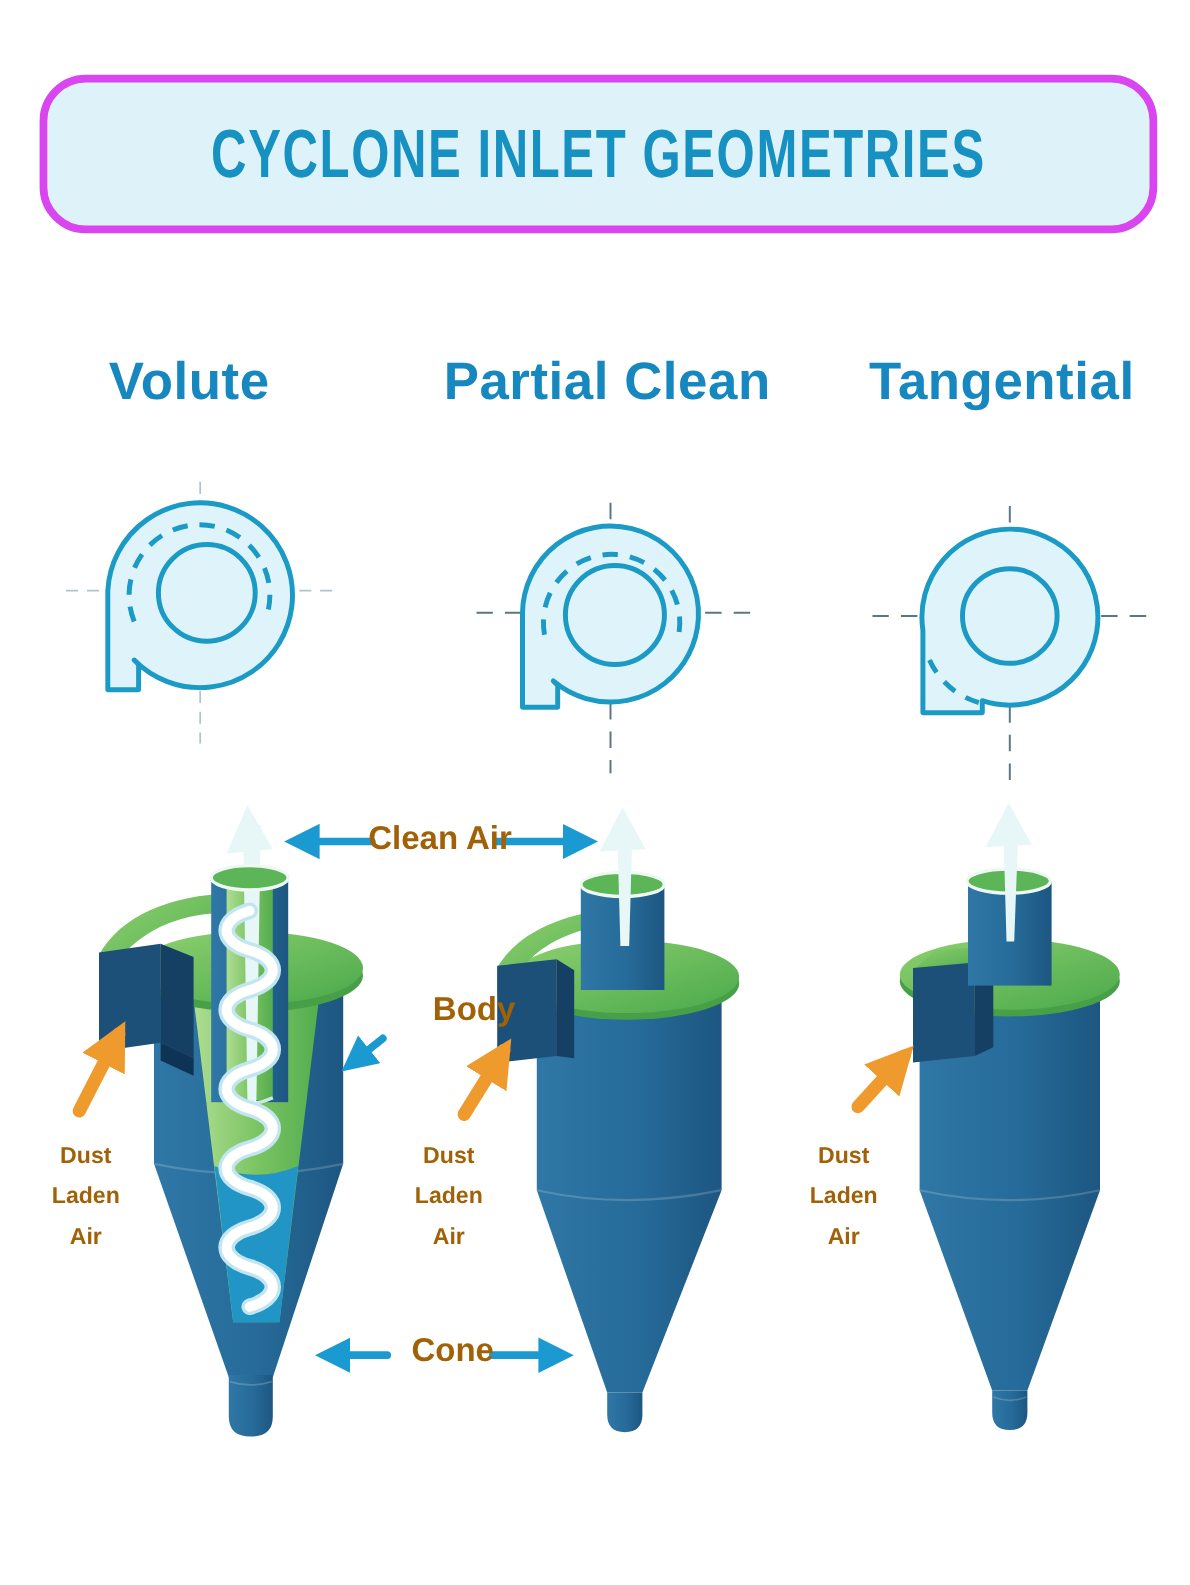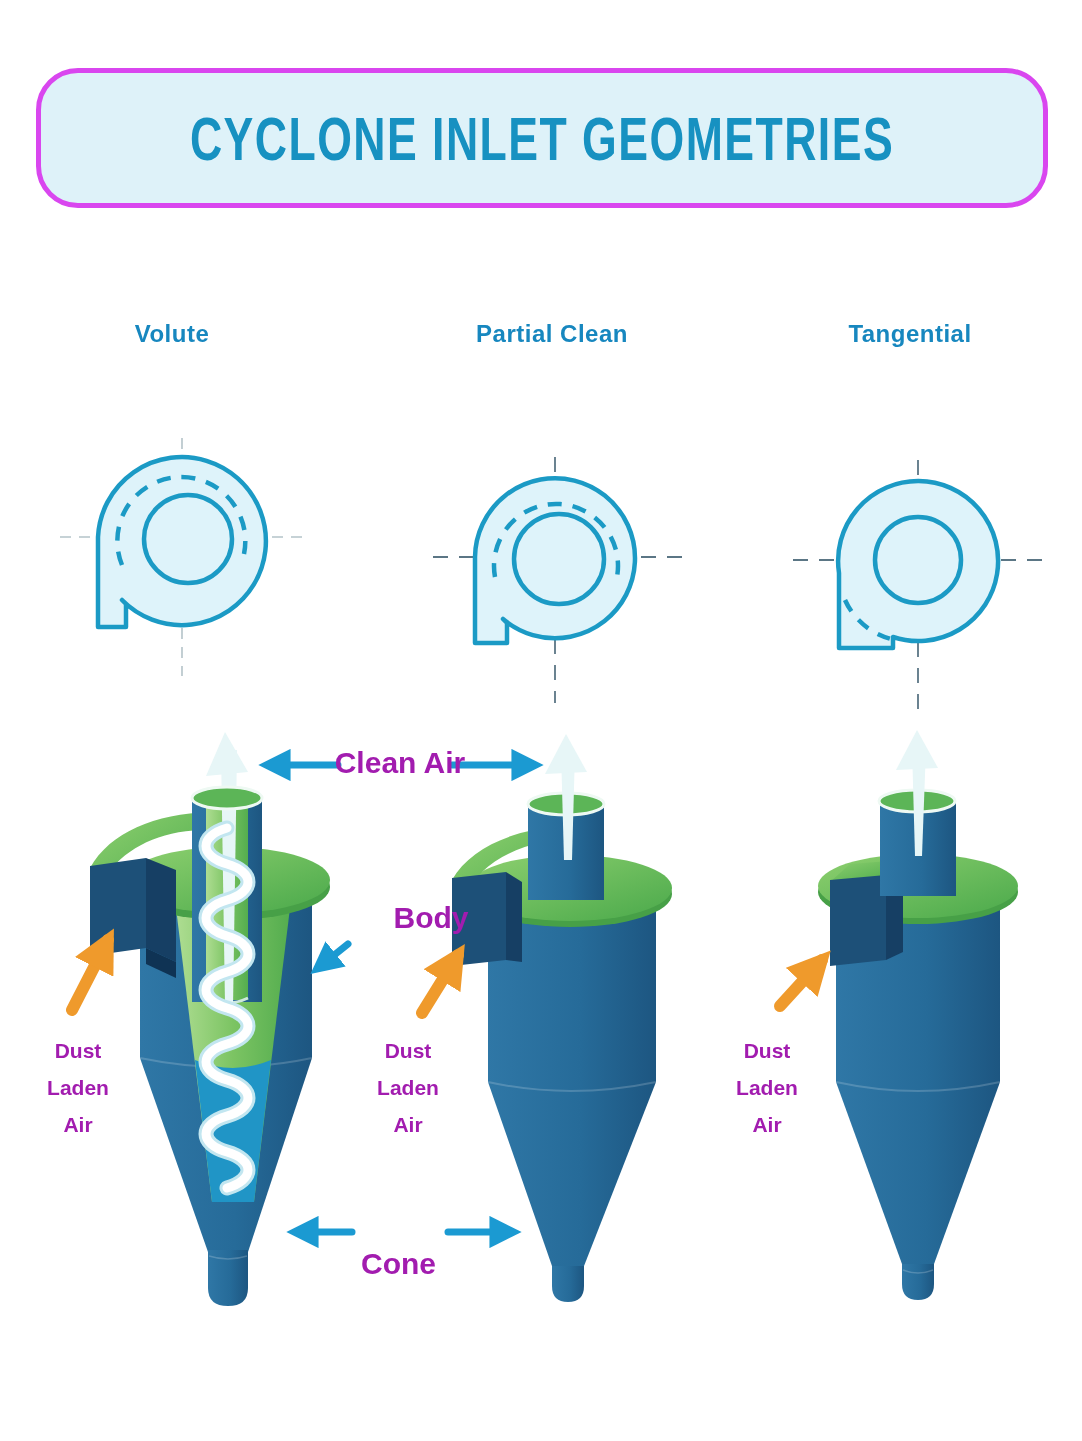--- a/index.html
+++ b/index.html
@@ -1,41 +1,41 @@
 <!DOCTYPE html>
 <html><head>
 <meta charset="utf-8">
 <style>
   html,body{margin:0;padding:0;background:#ffffff;}
   .page{position:relative;width:1082px;height:1441px;background:#ffffff;overflow:hidden;
         font-family:"Liberation Sans",sans-serif;}
   
   .banner{position:absolute;left:36px;top:68px;width:1002px;height:130px;
-          background:#def2f9;border:5px solid #d946ef;border-radius:42px;
+          background:#def2f9;border:7px solid #d946ef;border-radius:42px;
           display:flex;align-items:center;justify-content:center;}
   .title{font-size:62px;font-weight:800;color:#1791c1;letter-spacing:2px;
          transform:scaleX(0.72);display:inline-block;white-space:nowrap;}
   
-  .colhead{position:absolute;top:320px;font-size:24px;font-weight:700;color:#1787bf;
+  .colhead{position:absolute;top:320px;font-size:48px;font-weight:700;color:#1787bf;
            text-align:center;letter-spacing:0.5px;}
   .ch1{left:92px;width:160px;}
   .ch2{left:402px;width:300px;}
   .ch3{left:790px;width:240px;}
   
   .topview{position:absolute;width:250px;height:250px;}
   .tv1{left:60px;top:432px;}
   .tv2{left:433px;top:455px;}
   .tv3{left:793px;top:460px;}
   
   .illus{position:absolute;left:0;top:710px;width:1082px;height:630px;}
   
-  .lbl{position:absolute;font-weight:700;color:#a21caf;font-size:30px;text-align:center;}
+  .lbl{position:absolute;font-weight:700;color:#a16207;font-size:30px;text-align:center;}
   .lbl-clean{left:330px;top:746px;width:140px;}
   .lbl-body{left:350px;top:901px;width:90px;margin-left:36px;}
-  .lbl-cone{left:351px;top:1211px;width:95px;margin-top:36px;}
+  .lbl-cone{left:364px;top:1211px;width:95px;}
   .dust{white-space:pre-line;line-height:37px;font-size:21px;}
   .dust1{left:13px;top:1032px;width:130px;}
   .dust2{left:343px;top:1032px;width:130px;}
   .dust3{left:702px;top:1032px;width:130px;}
 </style>
 </head>
 <body>
 
 <div class="page">
 

